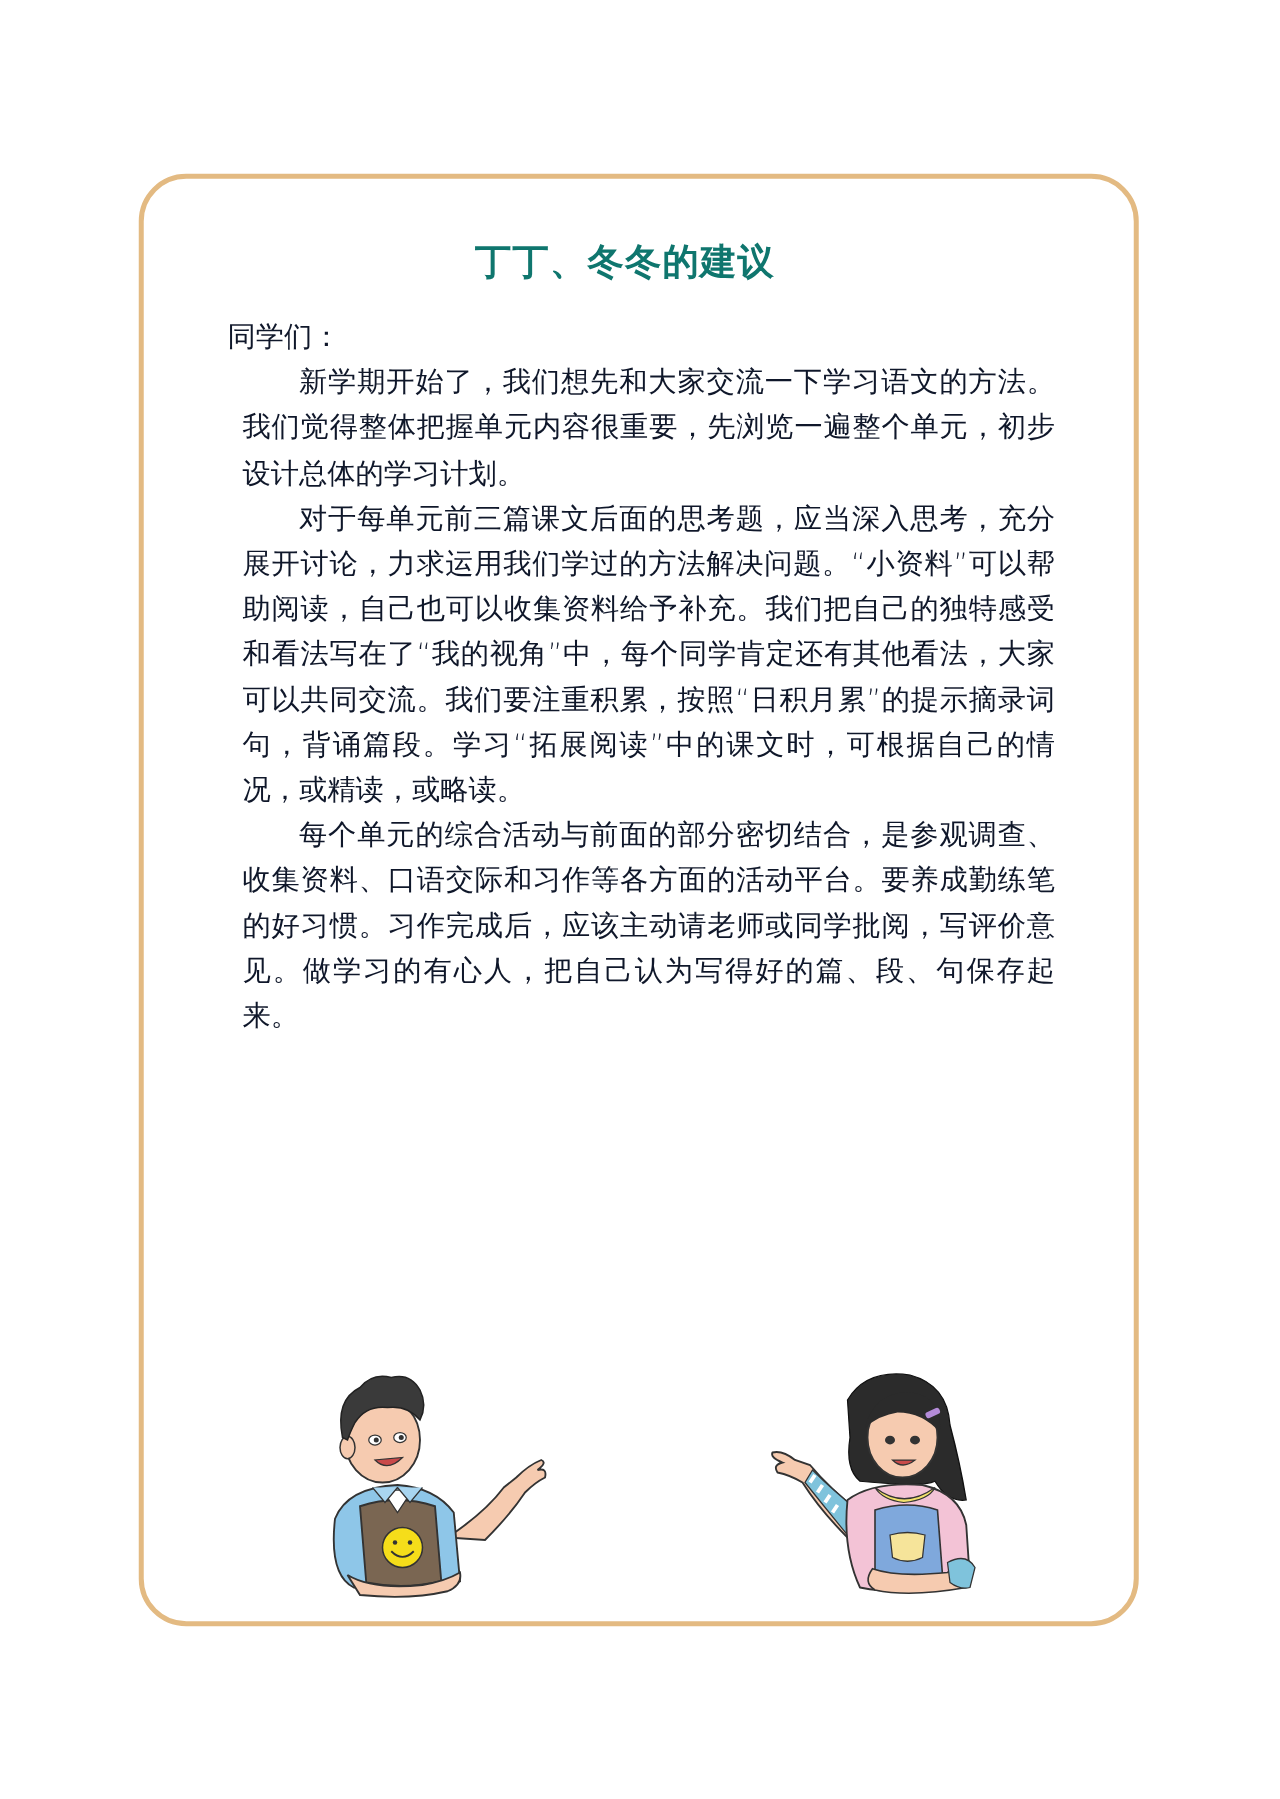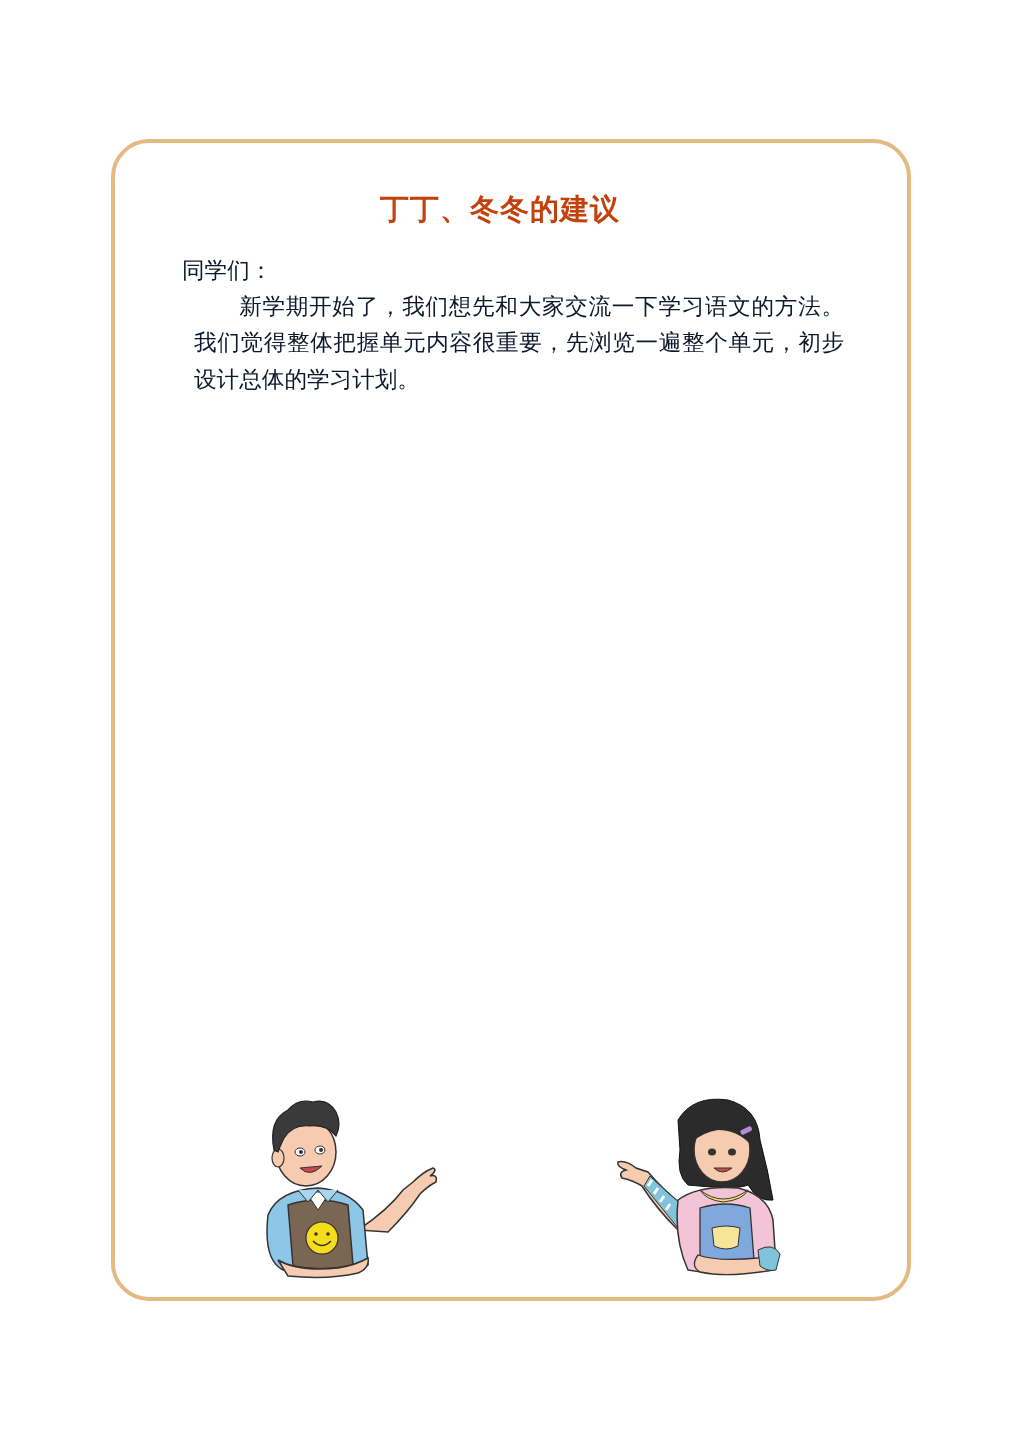--- a/index.html
+++ b/index.html
@@ -27,21 +27,21 @@
   .title {
     position: absolute;
     left: 0;
     top: 189px;
     width: 1000px;
     text-align: center;
     font-family: "DejaVu Sans", sans-serif;
     font-weight: bold;
     font-size: 29px;
     letter-spacing: 1px;
-    color: #c2410c;
+    color: #0f766e;
     line-height: 40px;
   }
   .letter {
     position: absolute;
     left: 182px;
     top: 252px;
     width: 662px;
     font-family: "DejaVu Sans", sans-serif;
     font-size: 22.6px;
     line-height: 36.2px;
@@ -75,20 +75,22 @@
 </head>
 <body>
 
 <div class="frame"></div>
 
 <div class="title">丁丁、冬冬的建议</div>
 
 <div class="letter">
   <p>同学们：</p>
   <p class="indent">新学期开始了，我们想先和大家交流一下学习语文的方法。我们觉得整体把握单元内容很重要，先浏览一遍整个单元，初步设计总体的学习计划。</p>
+  <p class="indent">对于每单元前三篇课文后面的思考题，应当深入思考，充分展开讨论，力求运用我们学过的方法解决问题。“小资料”可以帮助阅读，自己也可以收集资料给予补充。我们把自己的独特感受和看法写在了“我的视角”中，每个同学肯定还有其他看法，大家可以共同交流。我们要注重积累，按照“日积月累”的提示摘录词句，背诵篇段。学习“拓展阅读”中的课文时，可根据自己的情况，或精读，或略读。</p>
+  <p class="indent">每个单元的综合活动与前面的部分密切结合，是参观调查、收集资料、口语交际和习作等各方面的活动平台。要养成勤练笔的好习惯。习作完成后，应该主动请老师或同学批阅，写评价意见。做学习的有心人，把自己认为写得好的篇、段、句保存起来。</p>
 </div>
 
 <div class="illus boy">
   <svg width="210" height="190" viewBox="0 0 210 190">
 
     <path d="M120 140 Q150 120 165 100 L175 92 Q185 82 195 78 Q200 80 192 86 Q200 84 198 92 Q190 96 182 104 Q170 122 150 142 Z" fill="#F6CBB0" stroke="#333" stroke-width="1.5"></path>
 
     <path d="M30 125 Q40 100 80 98 Q110 100 125 120 L130 175 Q90 185 45 180 Q25 170 30 125 Z" fill="#8EC6E8" stroke="#333" stroke-width="1.5"></path>
 
     <path d="M50 115 Q80 105 110 115 L115 175 Q85 182 55 176 Z" fill="#7A6652" stroke="#333" stroke-width="1.5"></path>

